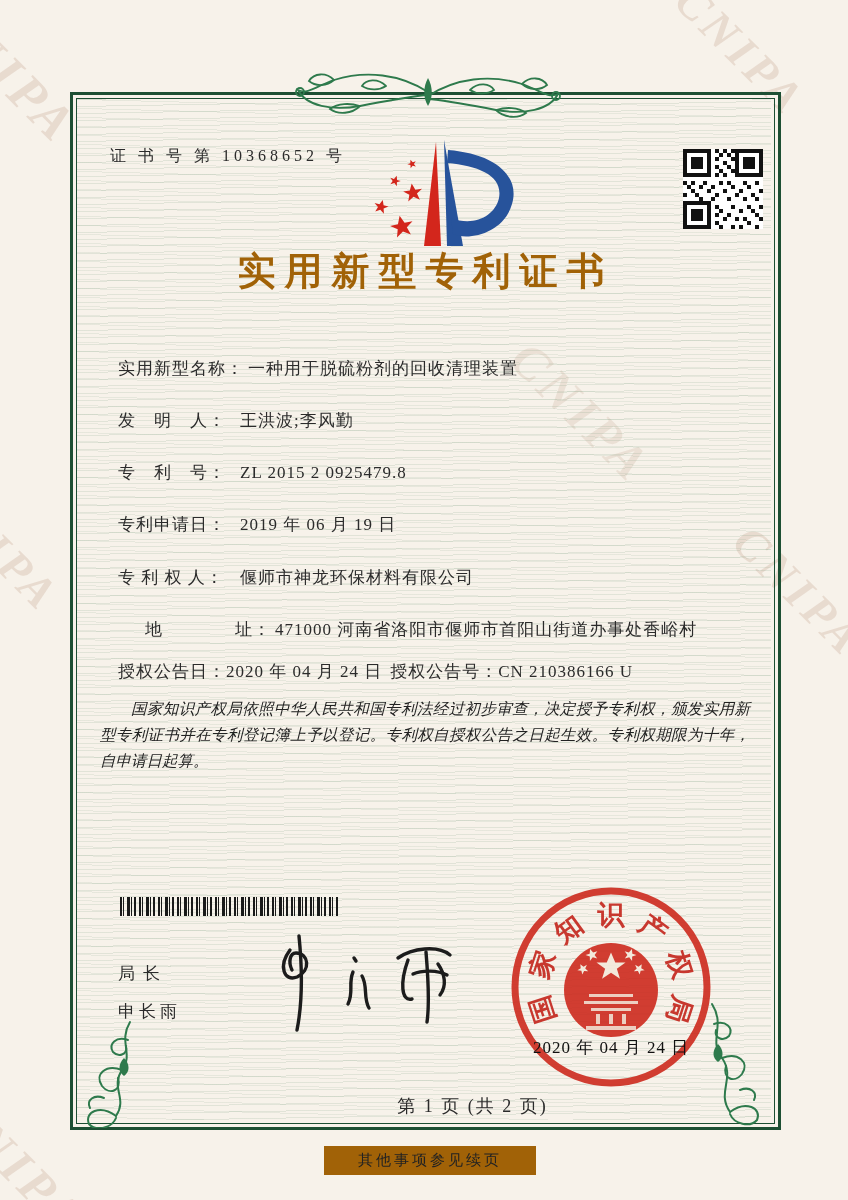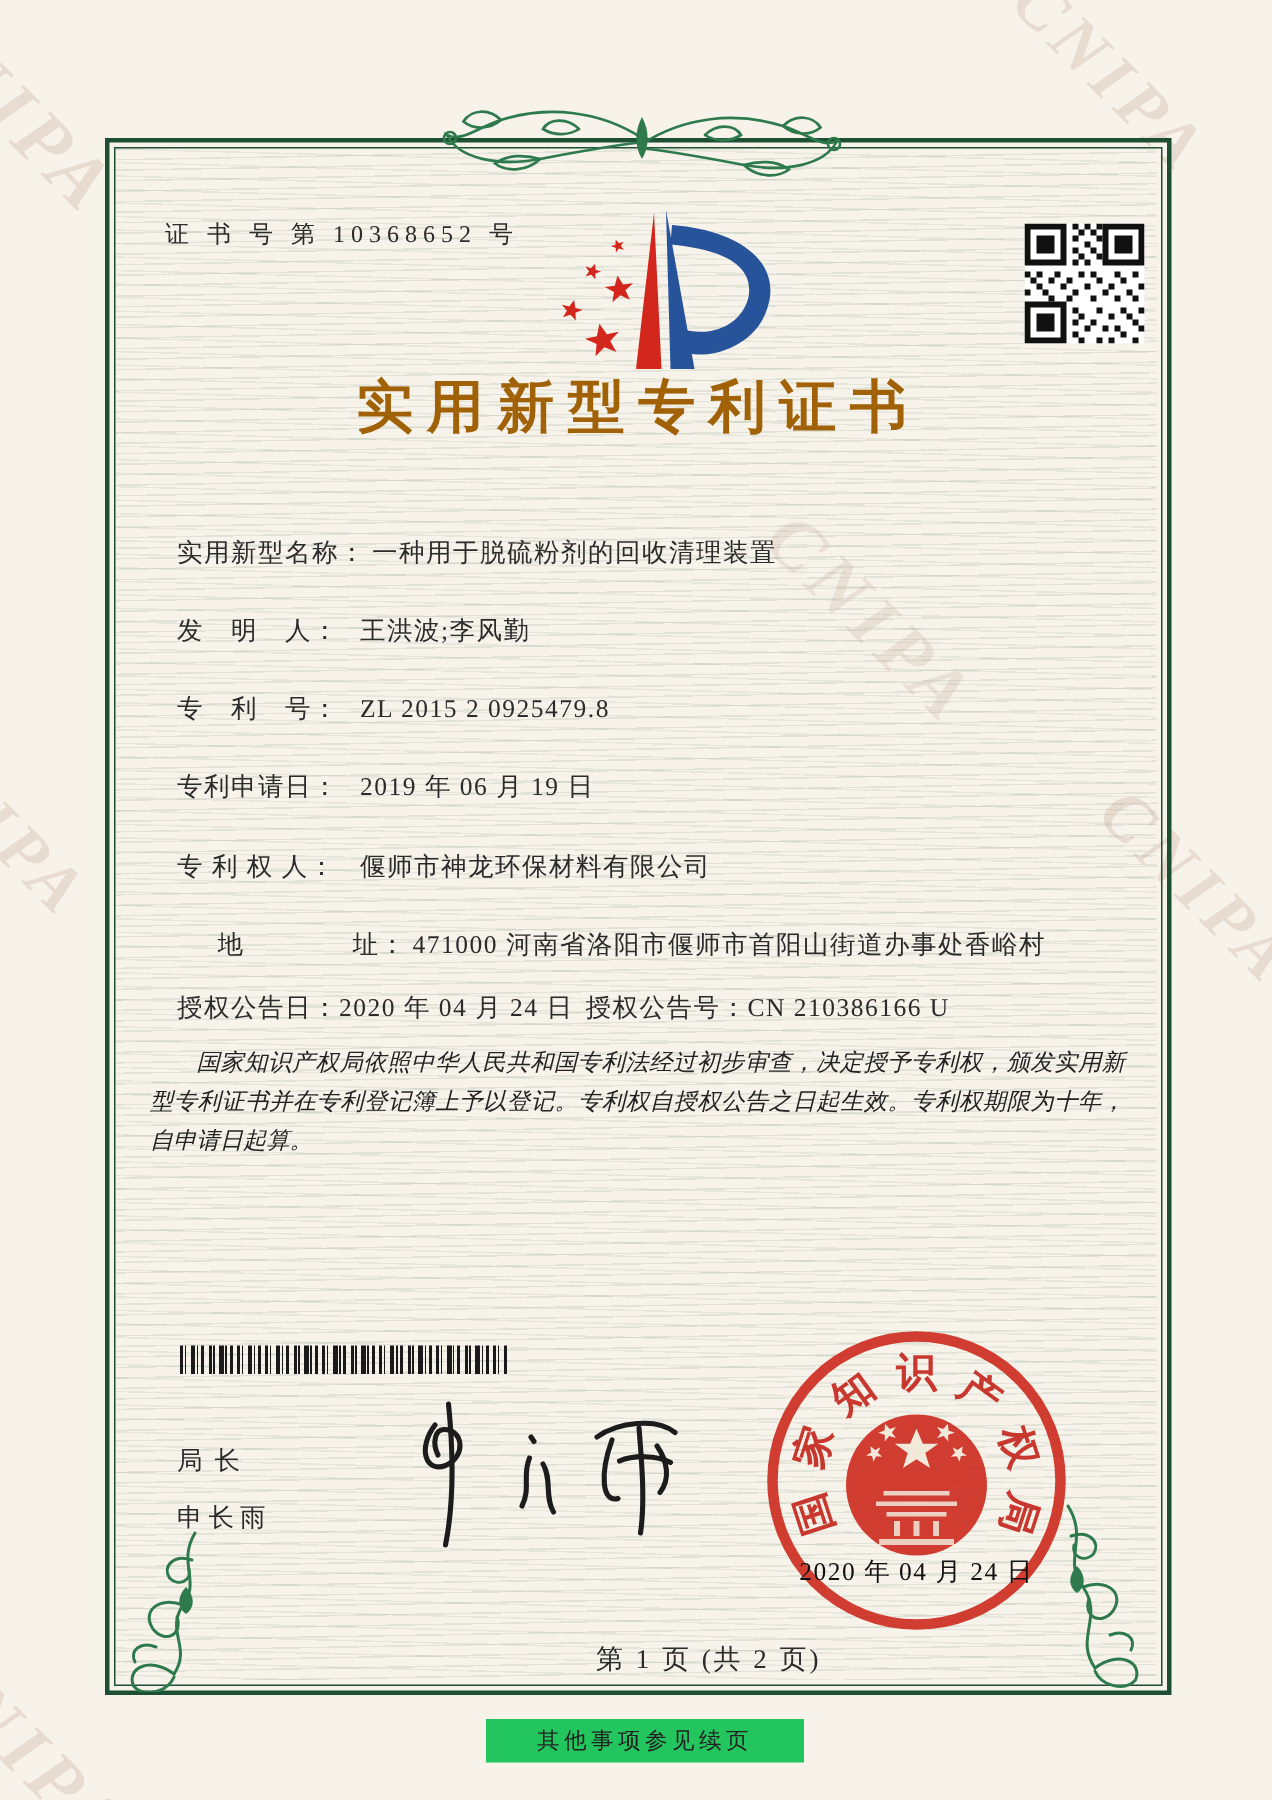--- a/index.html
+++ b/index.html
@@ -37,21 +37,21 @@
              #1a1a1a 14px 16px, transparent 16px 19px);}
   .officer-title{position:absolute;left:118px;top:962px;font-size:17px;letter-spacing:8px;}
   .officer-name{position:absolute;left:118px;top:1000px;font-size:17px;letter-spacing:4px;}
   .sig{position:absolute;left:250px;top:928px;}
   .seal{position:absolute;left:506px;top:882px;}
   .seal-date{position:absolute;left:506px;top:1036px;width:210px;text-align:center;
              font-size:17px;letter-spacing:1px;color:#101010;}
   .pagenum{position:absolute;left:70px;top:1094px;width:805px;text-align:center;
            font-size:18px;letter-spacing:2px;}
   .footnote{position:absolute;left:324px;top:1146px;width:212px;padding:5px 0;text-align:center;
-            background:#22c55e;font-size:15px;letter-spacing:3px;color:#222;}
+            background:#a16207;font-size:15px;letter-spacing:3px;color:#222;}
   .orn{position:absolute;}
   svg{display:block;}
 </style>
 </head>
 <body>
 
 <div class="page">
 
   <span class="wm" style="left:-38px;top:-14px;font-size:52px;">CNIPA</span>
   <span class="wm" style="left:702px;top:-26px;">CNIPA</span>

